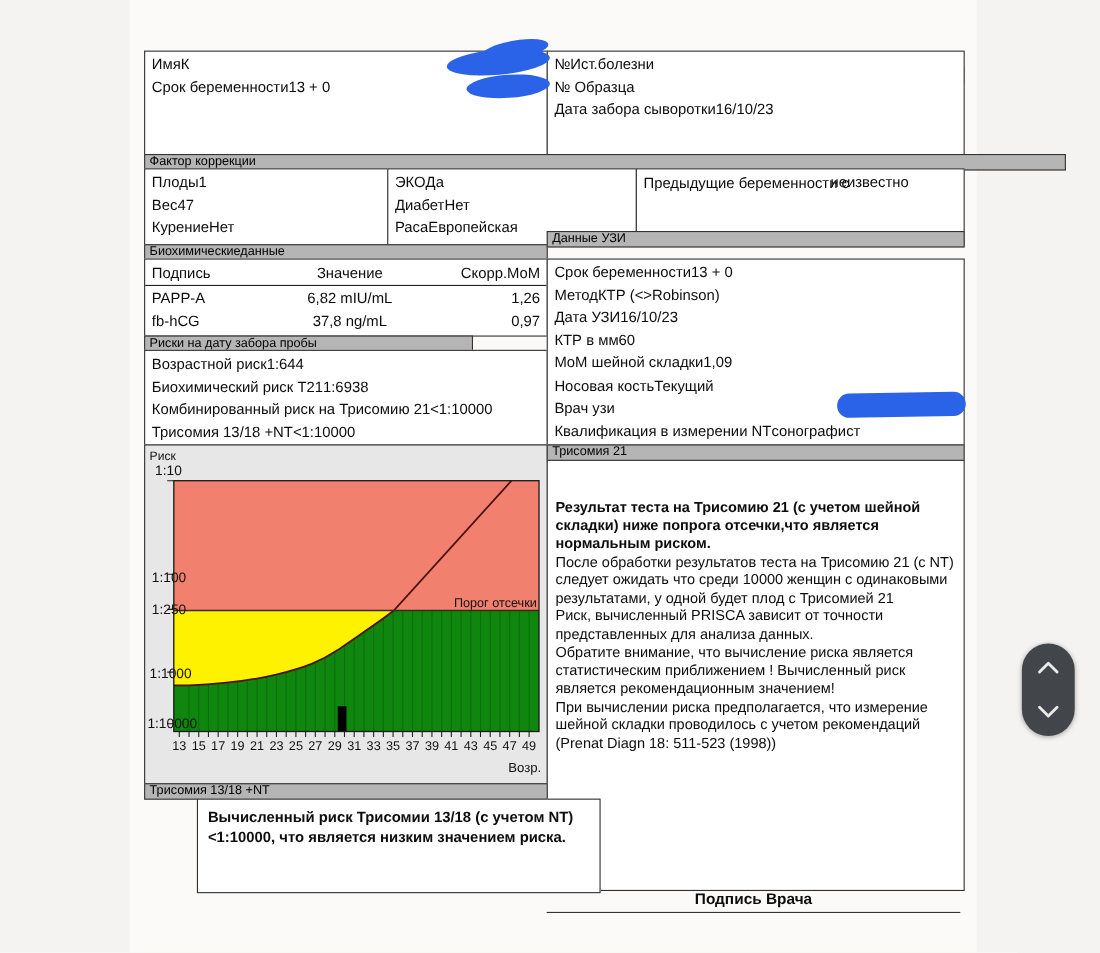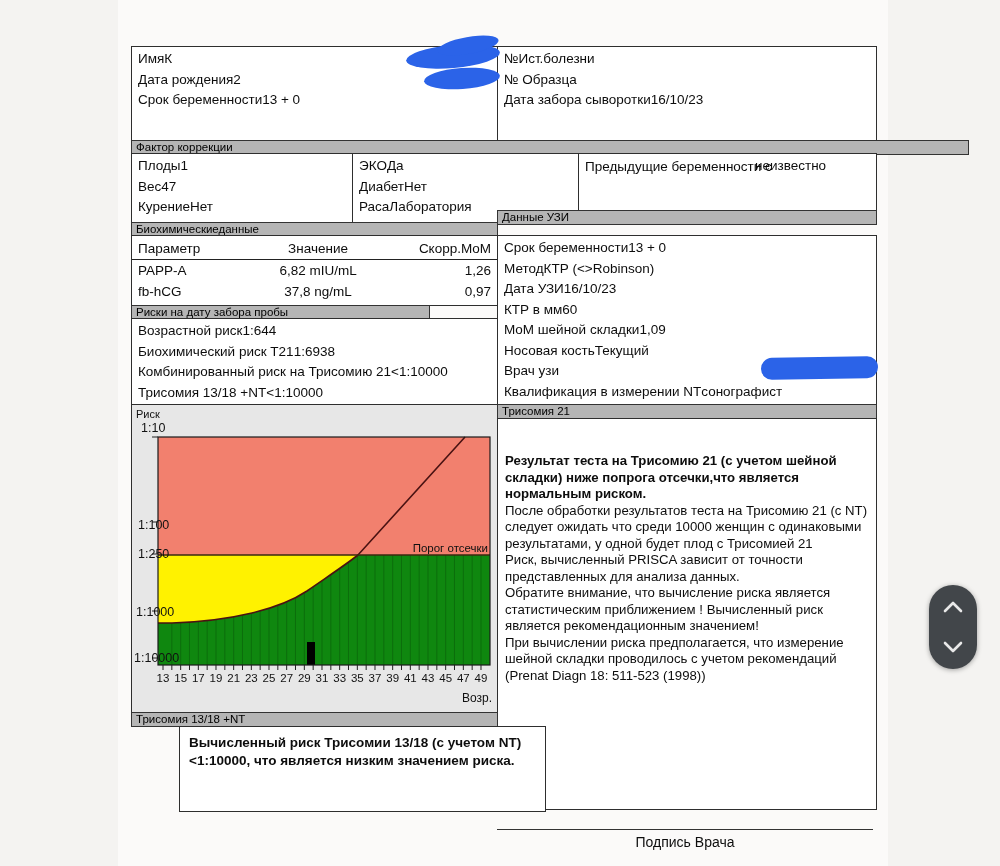--- a/index.html
+++ b/index.html
@@ -28,22 +28,22 @@
   .bhead{border-bottom:1.5px solid #222;margin-top:2px;}
   .bhead span:nth-child(2),.brow span:nth-child(2){text-align:center;}
   .bhead span:nth-child(3),.brow span:nth-child(3){text-align:right;}
   
   .t21text{padding:5px 7px 0 7px;font-size:13.2px;line-height:16.5px;}
   .t21text p{margin:0;}
   .t21text p.bold{font-weight:bold;margin-top:29px;}
   .t1318text{padding:7px 9px 0 9px;font-size:13.5px;line-height:18px;font-weight:bold;}
   
   .sigline{position:absolute;left:497px;top:829px;width:376px;border-top:1.5px solid #333;}
-  .siglabel{position:absolute;left:497px;top:834px;width:376px;text-align:center;
-            font-weight:normal;font-size:14px;}
+  .siglabel{position:absolute;left:497px;top:809px;width:376px;text-align:center;
+            font-weight:bold;font-size:14px;}
   
   .redact{position:absolute;background:#2b63e8;border-radius:50%;}
   .redact.caps{border-radius:11px;}
   
   .scrollpill{
     position:absolute;left:929px;top:585px;width:48px;height:84px;border-radius:24px;
     background:#42464a;box-shadow:0 1px 5px rgba(0,0,0,.35);
     display:flex;flex-direction:column;align-items:center;justify-content:space-evenly;
   }
   .scrollbtn{width:48px;height:34px;display:flex;align-items:center;justify-content:center;cursor:pointer;background:transparent;border:none;padding:0;}
@@ -63,24 +63,20 @@
 
 <div class="page"></div>
 
 <div class="secbar" style="left:131px;top:33px;width:746px;margin-top:28px;">Данные о пациенте</div>
 <div class="box rows" style="left:131px;top:46px;width:367px;height:95px;">
   <div class="row">
       <span class="lbl">Имя</span>
       <span class="val val-offset-name">К</span>
     </div>
   <div class="row">
-      <span class="lbl">Дата рождения</span>
-      <span class="val val-offset-dob">2</span>
-    </div>
-  <div class="row">
       <span class="lbl">Срок беременности</span>
       <span class="val">13 + 0</span>
     </div>
 </div>
 <div class="box rows" style="left:497px;top:46px;width:380px;height:95px;">
   <div class="row">
       <span class="lbl">№Ист.болезни</span>
       <span class="val"></span>
     </div>
   <div class="row">
@@ -112,34 +108,34 @@
   <div class="row">
       <span class="lbl">ЭКО</span>
       <span class="val">Да</span>
     </div>
   <div class="row">
       <span class="lbl">Диабет</span>
       <span class="val">Нет</span>
     </div>
   <div class="row">
       <span class="lbl">Раса</span>
-      <span class="val">Лаборатория</span>
+      <span class="val">Европейская</span>
     </div>
 </div>
 <div class="box rows" style="left:578px;top:153px;width:299px;height:70px;">
   <div class="row">
       <span class="lbl wraplbl">Предыдущие беременности с</span>
       <span class="val">неизвестно</span>
     </div>
 </div>
 
 <div class="secbar" style="left:131px;top:222px;width:367px;">Биохимическиеданные</div>
 <div class="box" style="left:131px;top:235px;width:367px;height:71px;">
   <div class="bhead">
-    <span>Параметр</span>
+    <span>Подпись</span>
     <span>Значение</span>
     <span>Скорр.MoM</span>
   </div>
   <div class="brow">
     <span>PAPP-A</span>
     <span>6,82 mIU/mL</span>
     <span>1,26</span>
   </div>
   <div class="brow">
     <span>fb-hCG</span>

